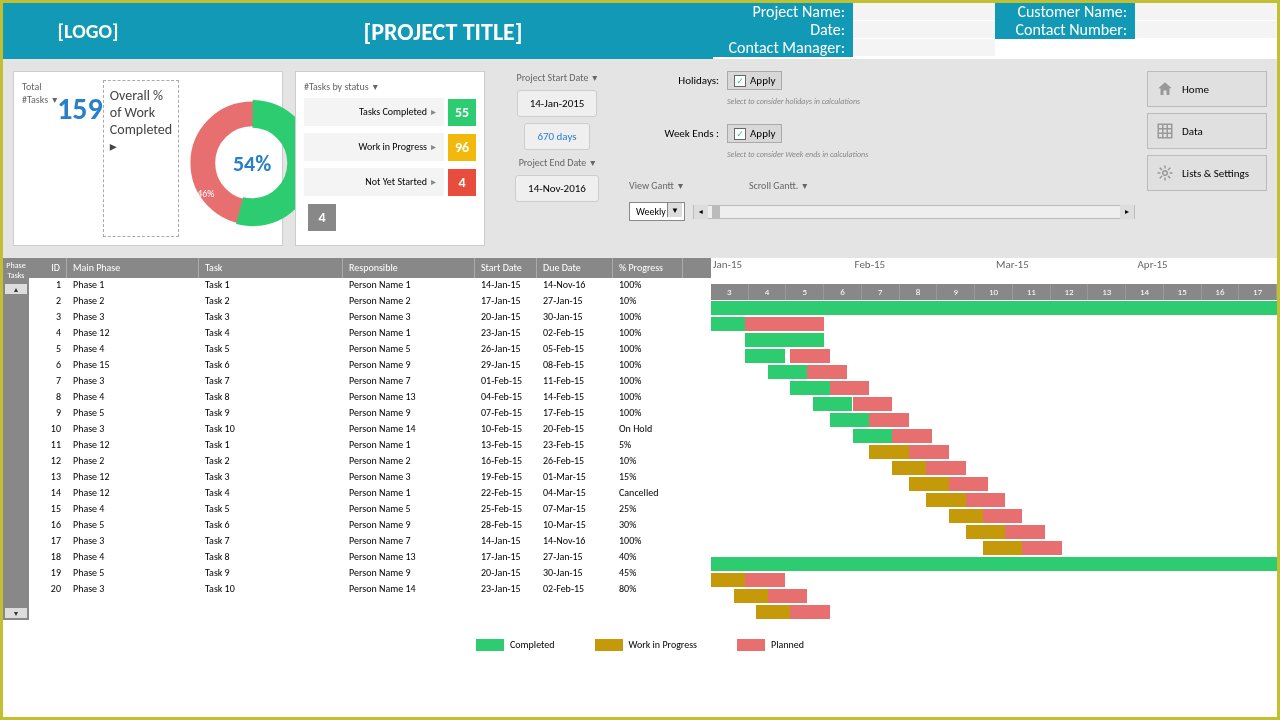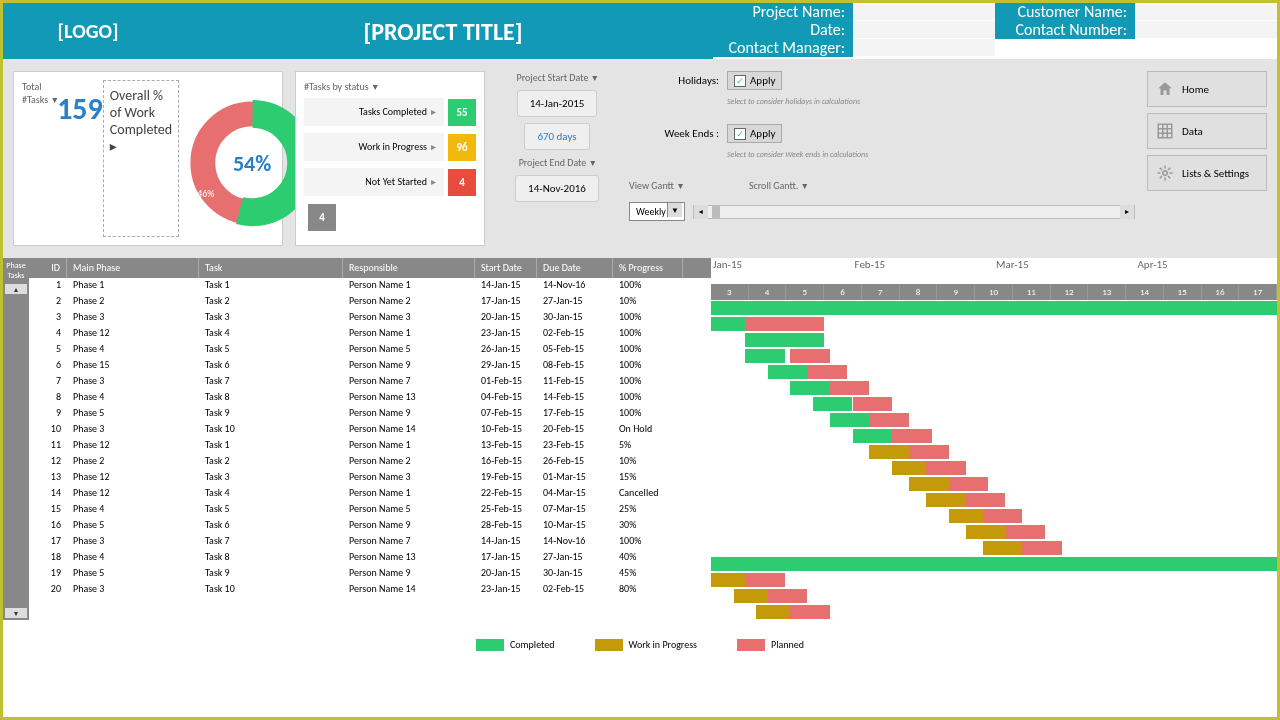--- a/index.html
+++ b/index.html
@@ -20,21 +20,21 @@
 .c1{width:270px;height:175px;display:flex;gap:8px}
 .c1-l{flex:0 0 100px;display:flex;flex-direction:row;justify-content:space-between}
 .big{font-size:30px;font-weight:bold;color:#2980c9;margin-top:10px}
 .ovr{font-size:14px;color:#444;border:1px dashed #aaa;padding:6px}
 .donut{position:relative;width:130px;height:130px;margin-top:18px}
 .dc{position:absolute;top:50%;left:50%;transform:translate(-50%,-50%);font-size:22px;font-weight:bold;color:#2980c9}
 .c2{width:190px;height:175px}
 .strow{display:flex;align-items:center;height:32px;margin-top:3px}
 .stlab{flex:1;background:#f4f4f4;font-size:10px;text-align:right;padding-right:8px;line-height:28px;cursor:pointer}
 .stlab::after{content:"▸";margin-left:4px;color:#888}
-.stbox{width:28px;height:27px;margin-left:4px;color:#fff;text-align:center;line-height:28px;font-size:11px;font-weight:bold}
+.stbox{width:28px;height:27px;margin-left:4px;color:#fff;text-align:center;line-height:28px;font-size:14px;font-weight:bold}
 .g{background:#2ecc71}.y{background:#f1b90b}.r{background:#e74c3c}.gr{background:#888}
 .c3{width:120px;display:flex;flex-direction:column;align-items:center;gap:6px;border:none;background:transparent}
 .dbtn{background:#efefef;border:1px solid #ccc;padding:6px 12px;font-size:11px;border-radius:3px}
 .blue{color:#2980c9}
 .c4{flex:1;border:none;background:transparent;display:flex;flex-direction:column;gap:6px}
 .aprow{display:flex;align-items:center;gap:8px;font-size:11px}
 .aplab{width:90px;text-align:right}
 .apbtn{background:#d8d8d8;border:1px solid #aaa;padding:2px 6px;display:flex;align-items:center;gap:4px;cursor:pointer}
 .chk{width:12px;height:12px;background:#fff;border:1px solid #666;display:flex;align-items:center;justify-content:center;font-size:9px;color:#2ecc71}
 .hint{font-size:8px;font-style:italic;color:#888;margin-left:98px}

